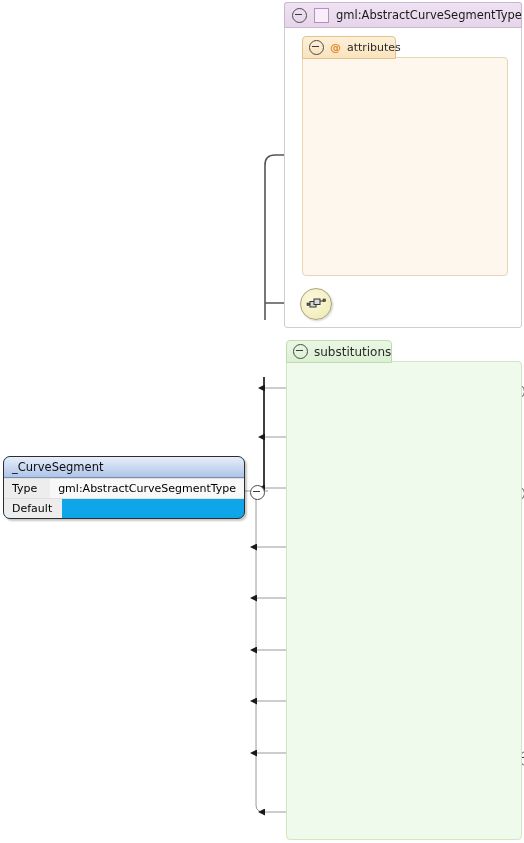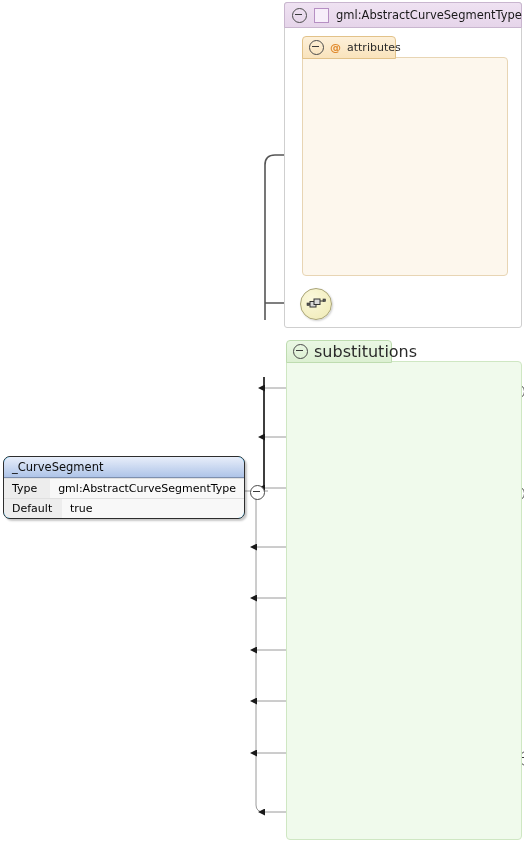--- a/index.html
+++ b/index.html
@@ -87,21 +87,21 @@
     display:flex;align-items:center;justify-content:center;z-index:6;
   }
 
   
   #sub-tab{
     left:286px;top:340px;width:106px;height:23px;
     background:linear-gradient(to bottom,#eaf7e4,#dcf0d2);
     border:1px solid #bedcb0;border-radius:4px 4px 0 0;
     box-sizing:border-box;display:flex;align-items:center;gap:6px;padding-left:6px;z-index:3;
   }
-  #sub-tab .lbl{font-size:16px;color:#2a2a2a;}
+  #sub-tab .lbl{font-size:12px;color:#2a2a2a;}
   #sub-body{
     left:286px;top:361px;width:236px;height:479px;
     background:#f0faec;border:1px solid #cfe7c3;border-radius:0 4px 4px 4px;
     box-sizing:border-box;z-index:2;
   }
 
   
   .ebox{
     border:1px solid #2d2d2d;border-radius:7px;background:#fbfbfb;
     box-shadow:2px 2px 2px rgba(0,0,0,0.22);overflow:hidden;
@@ -389,20 +389,19 @@
 
 
 <div class="abs" id="cs-box">
   <div class="ehead">_CurveSegment</div>
   <div class="erow">
     <span class="k">Type</span>
     <span class="v">gml:AbstractCurveSegmentType</span>
   </div>
   <div class="erow">
     <span class="k">Default</span>
-    <span class="v">true</span>
   </div>
 </div>
 
 <span class="minus-circle abs" style="left:250px;top:485px;background:#fff;"></span>
 
 
 
 
 </body></html>

